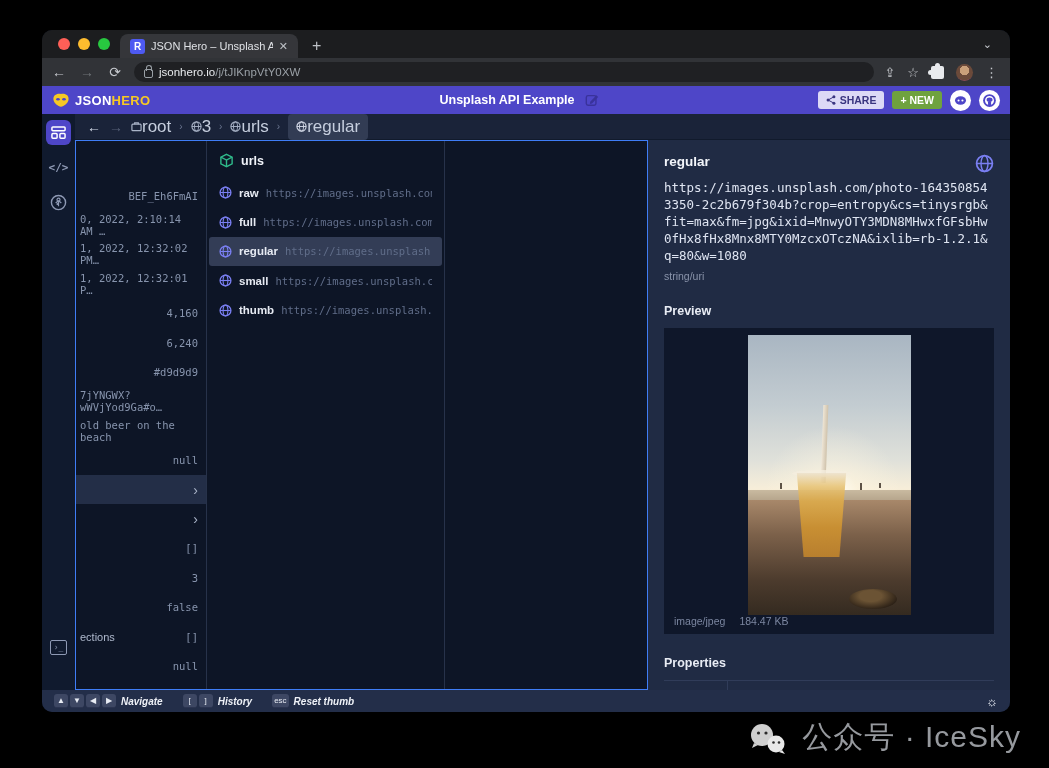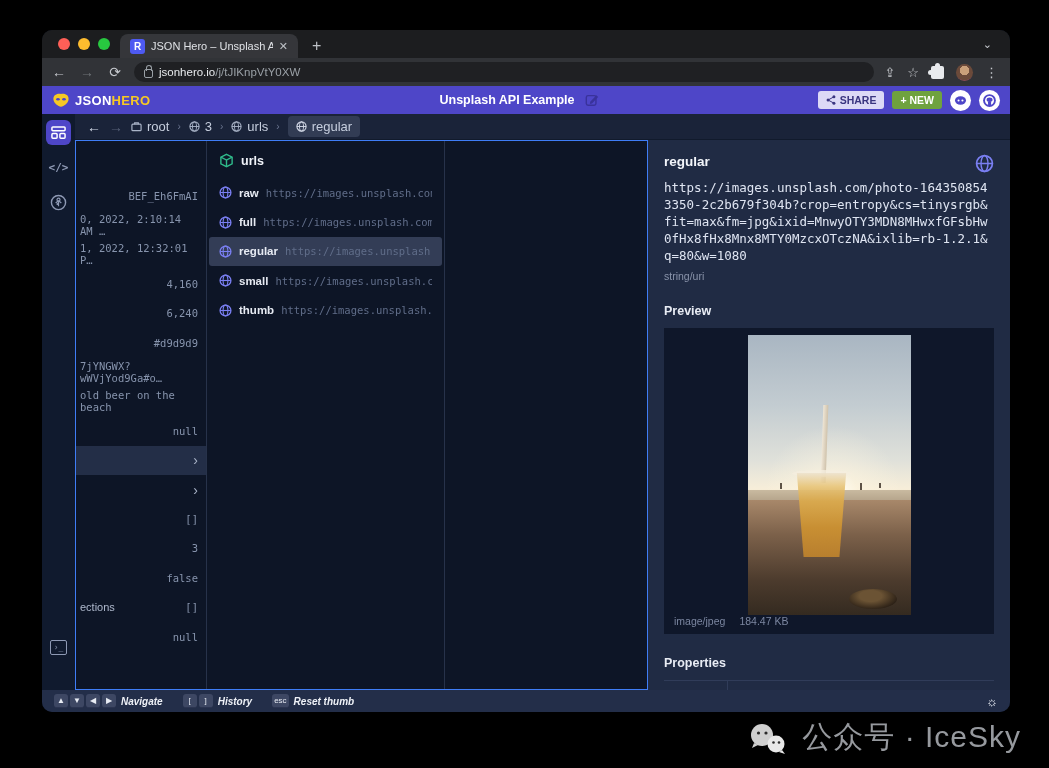--- a/index.html
+++ b/index.html
@@ -74,21 +74,21 @@
   .sbtn.term { position:absolute; bottom:30px; }
   .termbox { width:17px; height:15px; border:1.6px solid #8e99b4; border-radius:2px;
              color:#8e99b4; font-size:8px; font-family:"DejaVu Sans Mono",monospace;
              display:flex; align-items:center; justify-content:center; }
 
   .content { flex:1; display:flex; flex-direction:column; }
   .breadcrumb { height:26px; background:#1a2339; display:flex; align-items:center; gap:8px;
                 padding:0 12px; border-bottom:1px solid #111a2c; }
   .bc-arrow { color:#d6dcea; font-size:14px; }
   .bc-arrow.dim { color:#566077; }
-  .crumb { display:flex; align-items:center; gap:5px; color:#c6cede; font-size:13px; }
+  .crumb { display:flex; align-items:center; color:#c6cede; font-size:17px; }
   .crumb.sel { background:#323c54; border-radius:4px; padding:3px 8px; }
   .bc-sep { color:#6b7690; font-size:10px; }
 
   .main { flex:1; display:flex; min-height:0; }
   .columns { width:573px; background:#0d1526; border:1px solid #3f7df6; display:flex; min-height:0; }
   .col1 { width:130px; padding-top:40px; overflow:hidden; }
   .c1row { height:29.4px; display:flex; align-items:center; justify-content:flex-end;
            padding:0 8px 0 4px; font-family:"DejaVu Sans Mono",monospace; font-size:10.5px;
            color:#8794ad; gap:6px; }
   .c1row .c1key { margin-right:auto; color:#aeb8cc; font-family:"Liberation Sans",sans-serif; font-size:11px; }
@@ -310,20 +310,23 @@
 
           <div class="columns">
             <div class="col1">
               <div class="c1row">
                   <span>BEF_Eh6FmAI</span>
                 </div>
               <div class="c1row">
                   <span>0, 2022, 2:10:14 AM …</span>
                 </div>
               <div class="c1row">
+                  <span>1, 2022, 12:32:02 PM…</span>
+                </div>
+              <div class="c1row">
                   <span>1, 2022, 12:32:01 P…</span>
                 </div>
               <div class="c1row">
                   <span>4,160</span>
                 </div>
               <div class="c1row">
                   <span>6,240</span>
                 </div>
               <div class="c1row">
                   <span>#d9d9d9</span>

